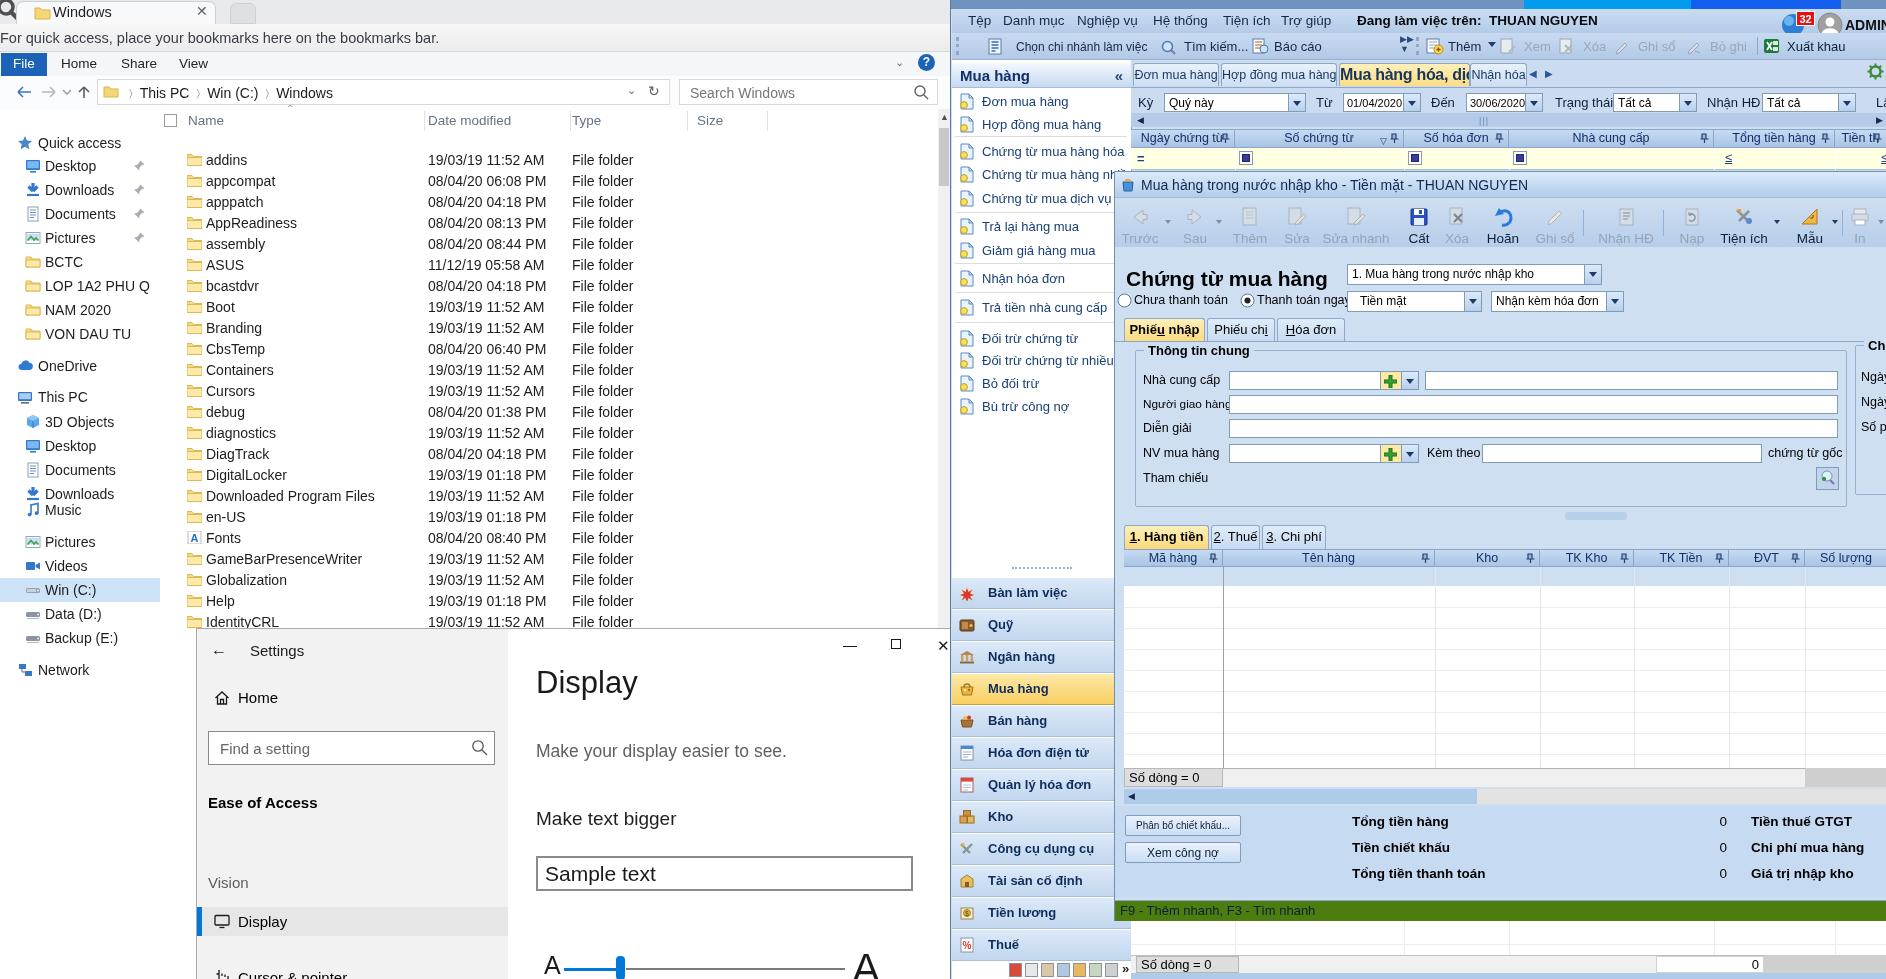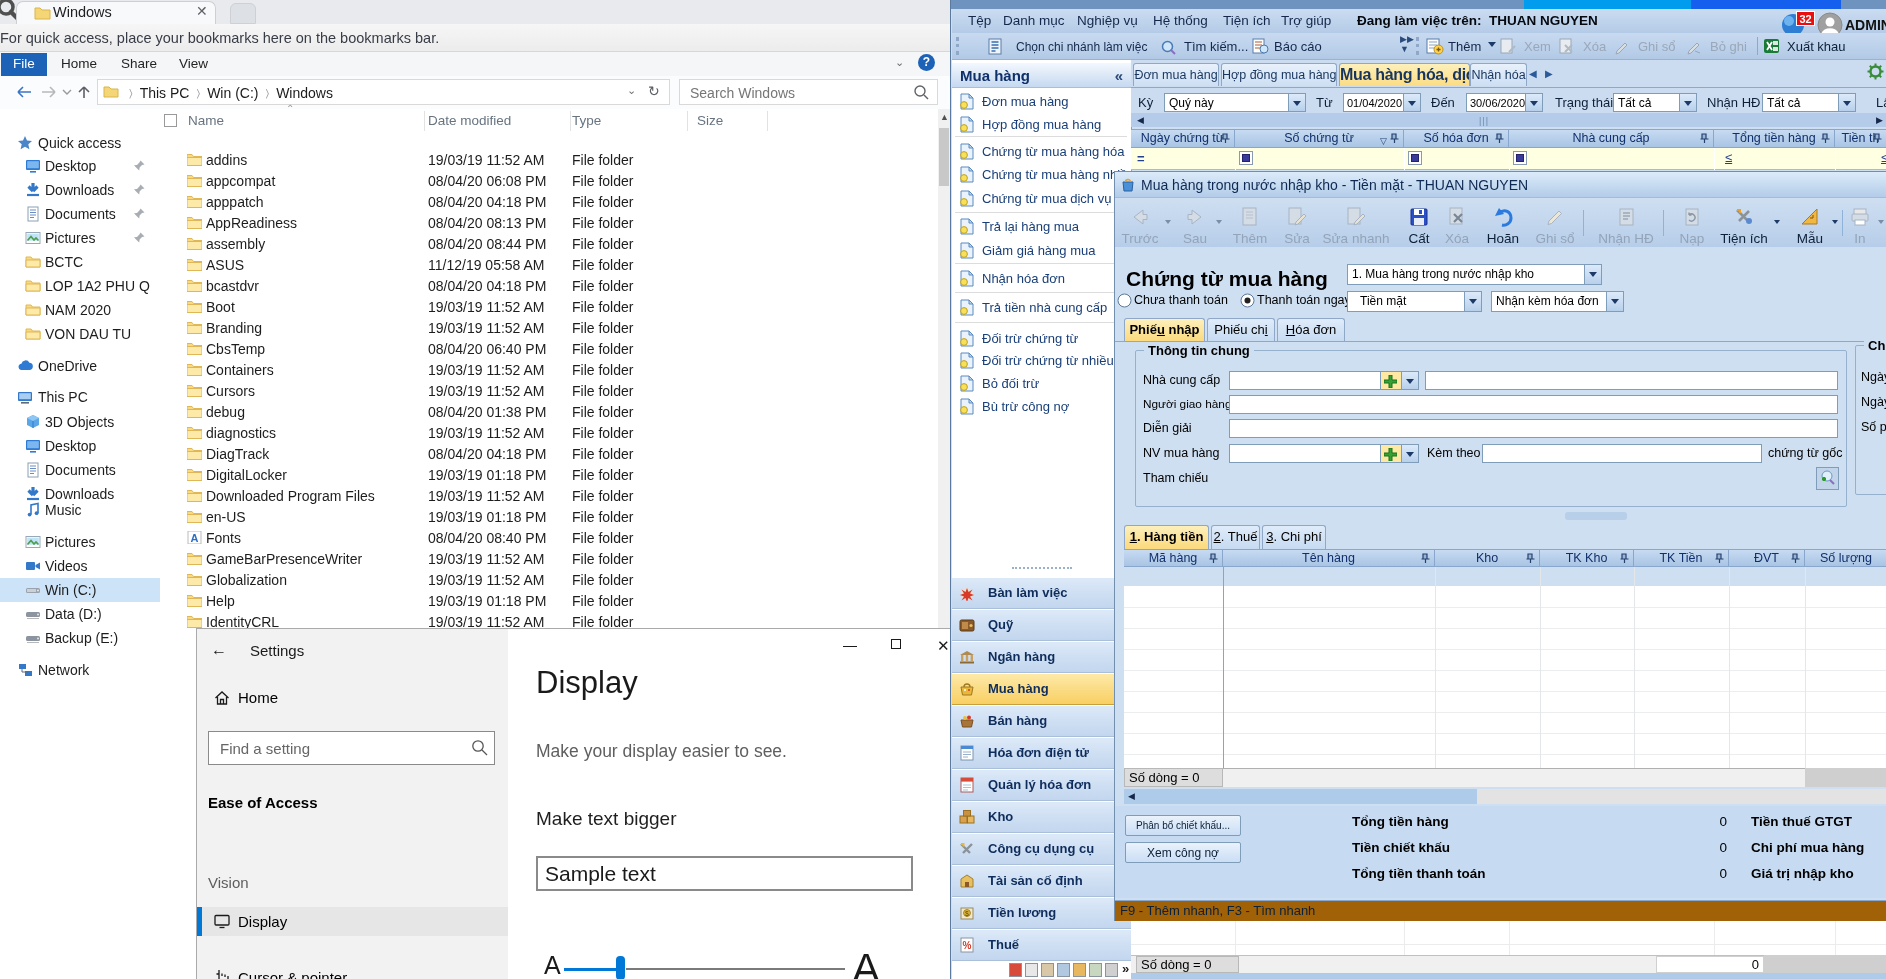--- a/index.html
+++ b/index.html
@@ -1142,14 +1142,14 @@
 <div class="ab" style="left:10px;top:670px;width:116px;height:21px;background:linear-gradient(#eaf2fc,#cadef5);border:1px solid #7f9db9;border-radius:2px;font-size:12px;color:#0c2038;text-align:center;line-height:20px">Xem công nợ</div>
 <div class="ab" style="left:237px;top:642px;font-size:13.5px;font-weight:bold;color:#000">Tổng tiền hàng</div>
 <div class="ab" style="left:237px;top:668px;font-size:13.5px;font-weight:bold;color:#000">Tiền chiết khấu</div>
 <div class="ab" style="left:237px;top:694px;font-size:13.5px;font-weight:bold;color:#000">Tổng tiền thanh toán</div>
 <div class="ab" style="left:560px;top:642px;width:52px;text-align:right;font-size:13.5px;color:#000">0</div>
 <div class="ab" style="left:560px;top:668px;width:52px;text-align:right;font-size:13.5px;color:#000">0</div>
 <div class="ab" style="left:560px;top:694px;width:52px;text-align:right;font-size:13.5px;color:#000">0</div>
 <div class="ab" style="left:636px;top:642px;font-size:13.5px;font-weight:bold;color:#000">Tiền thuế GTGT</div>
 <div class="ab" style="left:636px;top:668px;font-size:13.5px;font-weight:bold;color:#000">Chi phí mua hàng</div>
 <div class="ab" style="left:636px;top:694px;font-size:13.5px;font-weight:bold;color:#000">Giá trị nhập kho</div>
-<div class="ab" style="left:0;top:728px;width:771px;height:21px;background:#a16207;border-top:1px solid #8aa8cc;font-size:13px;color:#0c2038;line-height:20px"><span style="margin-left:5px">F9 - Thêm nhanh, F3 - Tìm nhanh</span></div>
+<div class="ab" style="left:0;top:728px;width:771px;height:21px;background:#4d7c0f;border-top:1px solid #8aa8cc;font-size:13px;color:#0c2038;line-height:20px"><span style="margin-left:5px">F9 - Thêm nhanh, F3 - Tìm nhanh</span></div>
 </div>
 </div>
 </body></html>

